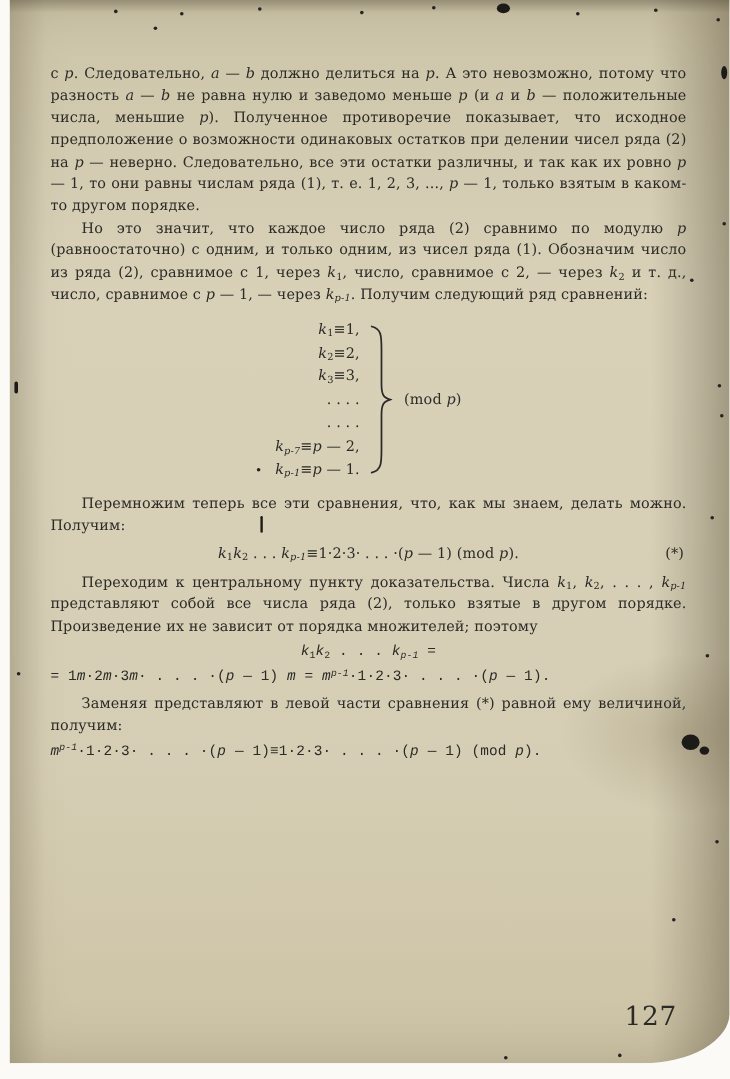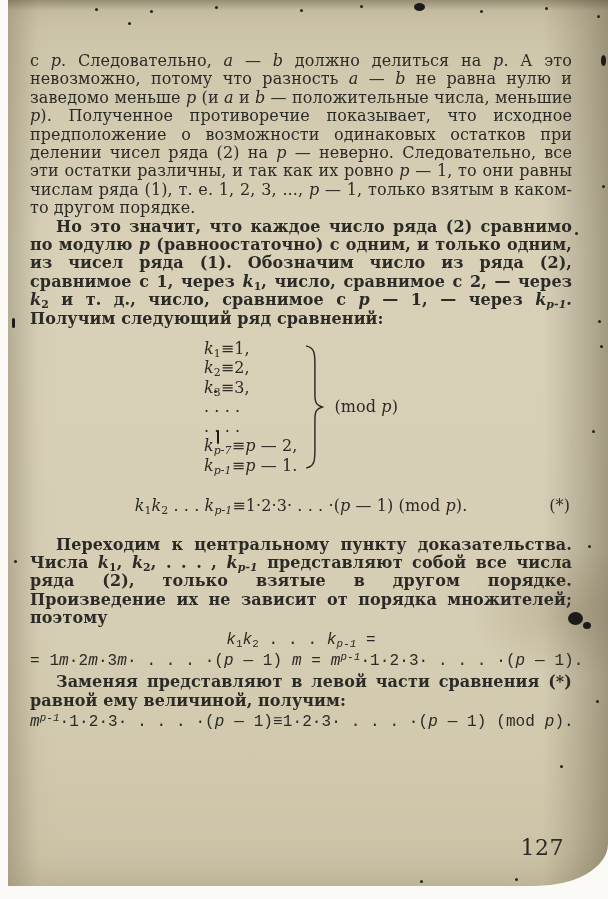--- a/index.html
+++ b/index.html
@@ -13,43 +13,43 @@
     position:absolute;left:8px;top:0;right:0;bottom:13px;
     background:
       radial-gradient(150px 95px at 94% 69%, rgba(95,82,52,.22), transparent 70%),
       linear-gradient(to bottom, rgba(40,35,20,.28), transparent 1.2%),
       linear-gradient(to right, rgba(60,50,30,.14), transparent 5%, transparent 89%, rgba(60,50,30,.28)),
       linear-gradient(to bottom, #cdc5a9, #d8d1b8 28%, #d6ceb4 72%, #ccc3a6);
     border-bottom-right-radius:72px 42px;
     box-shadow: inset 0 0 46px rgba(80,70,40,.22);
   }
   .text{
-    position:absolute;left:22px;top:52px;right:36px;
+    position:absolute;left:34px;top:52px;right:36px;
     color:#2b2a26;
-    font-size:16px;line-height:18.4px;
+    font-size:12px;line-height:18.4px;
     text-align:justify;
     letter-spacing:.1px;
   }
   p{margin:0;}
-  p.indent{text-indent:26px;font-weight:bold;}
+  p.indent{text-indent:26px;}
   .it{font-style:italic;}
   sub,sup{font-size:68%;line-height:0;}
   sub{vertical-align:-0.25em;}
   sup{vertical-align:0.5em;}
 
   .eq-system{display:flex;justify-content:center;align-items:center;gap:7px;margin:9px 0 7px;}
-  .eq-col{text-align:left;}
+  .eq-col{text-align:right;}
   .eq-row{height:19.5px;line-height:19.5px;white-space:nowrap;}
   .brace{display:flex;align-items:center;}
   .brace svg{display:block;}
   .modp{white-space:nowrap;padding-left:3px;}
 
   .eq-line{text-align:center;margin:3px 0;white-space:nowrap;font-family:Liberation Mono, monospace;}
   .eq-line.left{text-align:left;}
-  .eq-star{position:relative;text-align:center;margin:20px 0;white-space:nowrap;}
+  .eq-star{position:relative;text-align:center;margin:5px 0;white-space:nowrap;}
   .star-tag{position:absolute;right:2px;top:0;}
 
   .pagenum{
     position:absolute;right:44px;bottom:26px;
     color:#2b2a26;font-size:22px;letter-spacing:.5px;
   }
 
   
   .specks{
     position:absolute;left:0;top:0;width:3px;height:3px;border-radius:50%;
@@ -93,20 +93,21 @@
           <div class="eq-row"><i>k</i><sub class="it">p-1</sub>≡<i>p</i> — 1.</div>
         </div>
         <div class="brace">
           <svg width="20" height="140" viewBox="0 0 22 140" aria-hidden="true">
             <path d="M3,3 C12,5 12,12 12,24 L12,56 C12,66 14,68 20,70 C14,72 12,74 12,84 L12,116 C12,128 12,135 3,137" fill="none" stroke="#2b2a26" stroke-width="1.6" stroke-linecap="round"></path>
           </svg>
         </div>
         <div class="modp">(mod <i>p</i>)</div>
       </div>
 
+      <p class="indent">Перемножим теперь все эти сравнения, что, как мы знаем, делать можно. Получим:</p>
 
       <div class="eq-star">
         <span><i>k</i><sub>1</sub><i>k</i><sub>2</sub> . . . <i>k</i><sub class="it">p-1</sub>≡1·2·3· . . . ·(<i>p</i> — 1)  (mod <i>p</i>).</span>
         <span class="star-tag">(*)</span>
       </div>
 
       <p class="indent">Переходим к центральному пункту доказательства. Числа <i>k</i><sub>1</sub>, <i>k</i><sub>2</sub>, . . . , <i>k</i><sub class="it">p-1</sub> представляют собой все числа ряда (2), только взятые в другом порядке. Произведение их не зависит от порядка множителей; поэтому</p>
 
       <div class="eq-line"><i>k</i><sub>1</sub><i>k</i><sub>2</sub> . . . <i>k</i><sub class="it">p-1</sub> =</div>
       <div class="eq-line left">= 1<i>m</i>·2<i>m</i>·3<i>m</i>· . . . ·(<i>p</i> — 1) <i>m</i> = <i>m</i><sup class="it">p-1</sup>·1·2·3· . . . ·(<i>p</i> — 1).</div>

